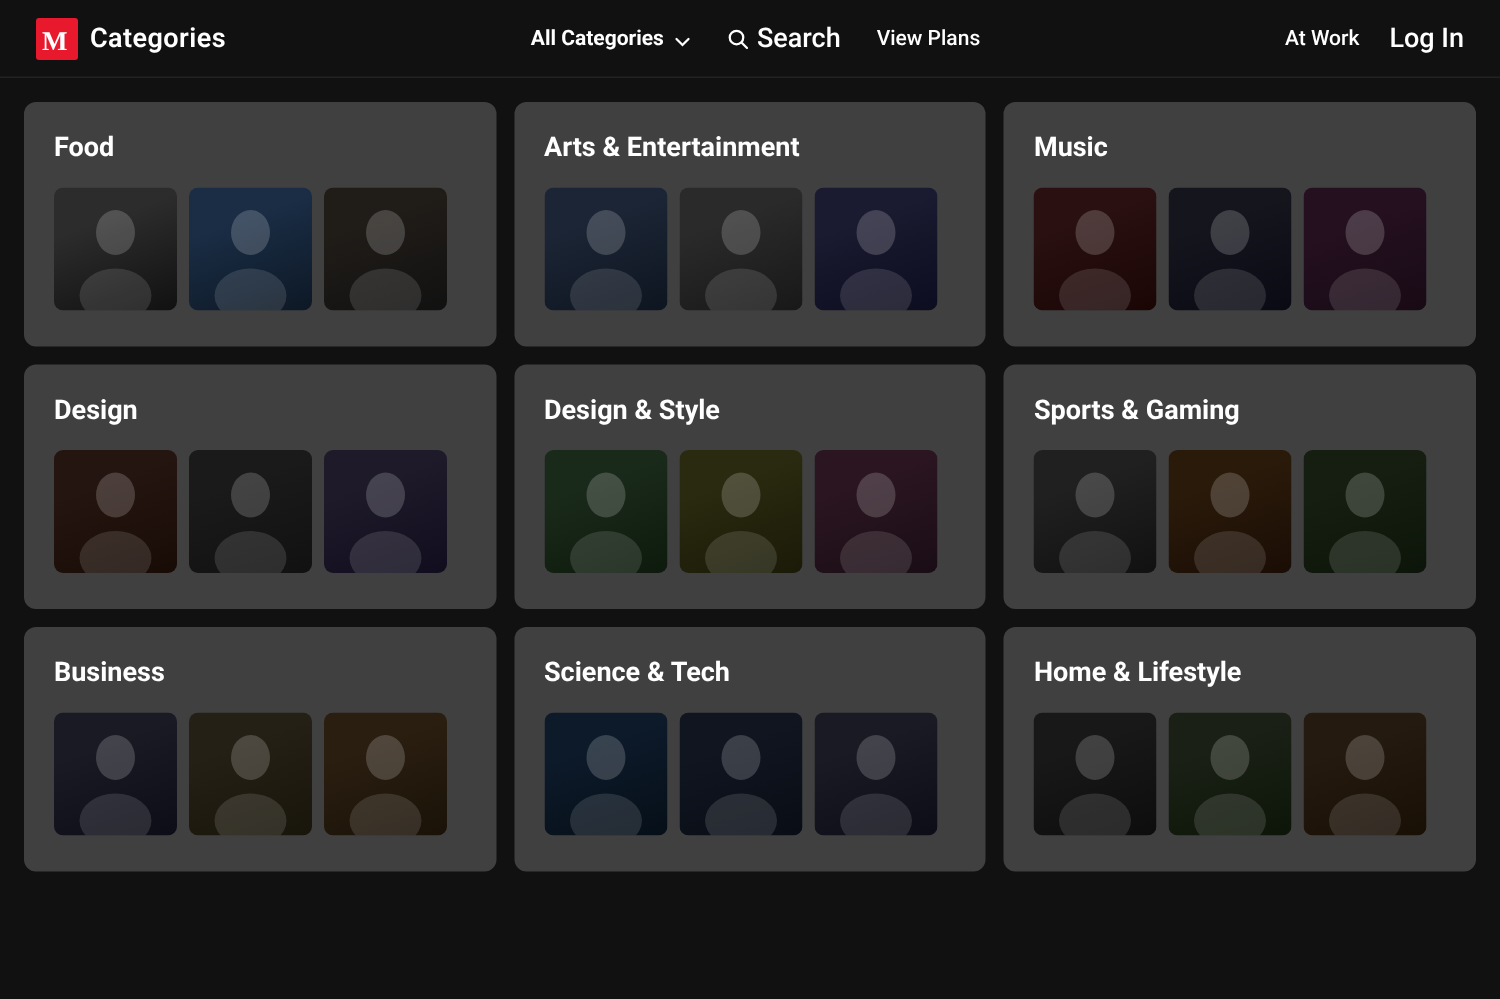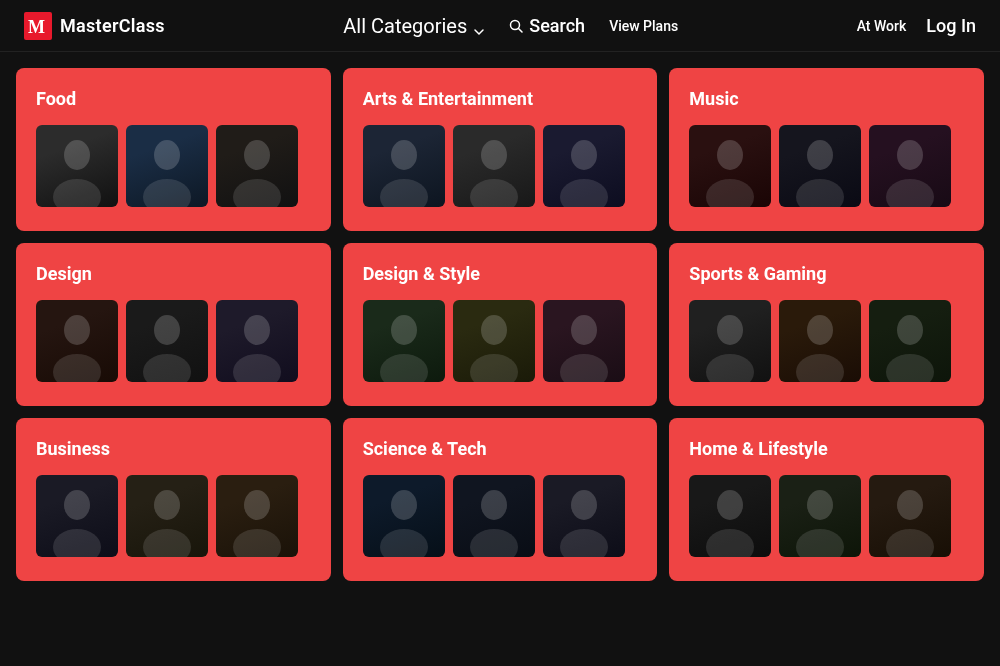--- a/index.html
+++ b/index.html
@@ -40,22 +40,22 @@
     }
     .nav-center {
       display: flex;
       align-items: center;
       gap: 24px;
     }
     .nav-categories {
       display: flex;
       align-items: flex-end;
       gap: 6px;
-      font-size: 20px;
-      font-weight: 400;
+      font-size: 14px;
+      font-weight: 700;
       cursor: pointer;
       color: #fff;
     }
     .chevron-down {
       display: inline-block;
       width: 12px;
       height: 12px;
     }
     .nav-search {
       display: flex;
@@ -97,21 +97,21 @@
 
     
     .categories-grid {
       display: grid;
       grid-template-columns: repeat(3, 1fr);
       gap: 12px;
       padding: 16px 16px;
     }
 
     .category-card {
-      background: #ef4444;
+      background: #404040;
       border-radius: 8px;
       padding: 20px 20px 24px;
       cursor: pointer;
       transition: background 0.2s;
     }
 
     .category-title {
       font-size: 18px;
       font-weight: 700;
       margin-bottom: 16px;
@@ -202,21 +202,21 @@
   </style>
 </head>
 <body>
 
 <header>
   <a class="logo" href="#">
     <svg class="logo-icon" viewBox="0 0 28 28" fill="none">
       <rect width="28" height="28" rx="2" fill="#e8192c"></rect>
       <text x="4" y="21" font-size="18" font-weight="900" fill="white" font-family="serif">M</text>
     </svg>
-    <span class="logo-text">MasterClass</span>
+    <span class="logo-text">Categories</span>
   </a>
 
   <nav class="nav-center">
     <div class="nav-categories">
       <span>All Categories</span>
       <svg class="chevron-down" viewBox="0 0 12 12" fill="none">
         <path d="M2 4l4 4 4-4" stroke="#fff" stroke-width="1.5" stroke-linecap="round"></path>
       </svg>
     </div>
     <div class="nav-search">

